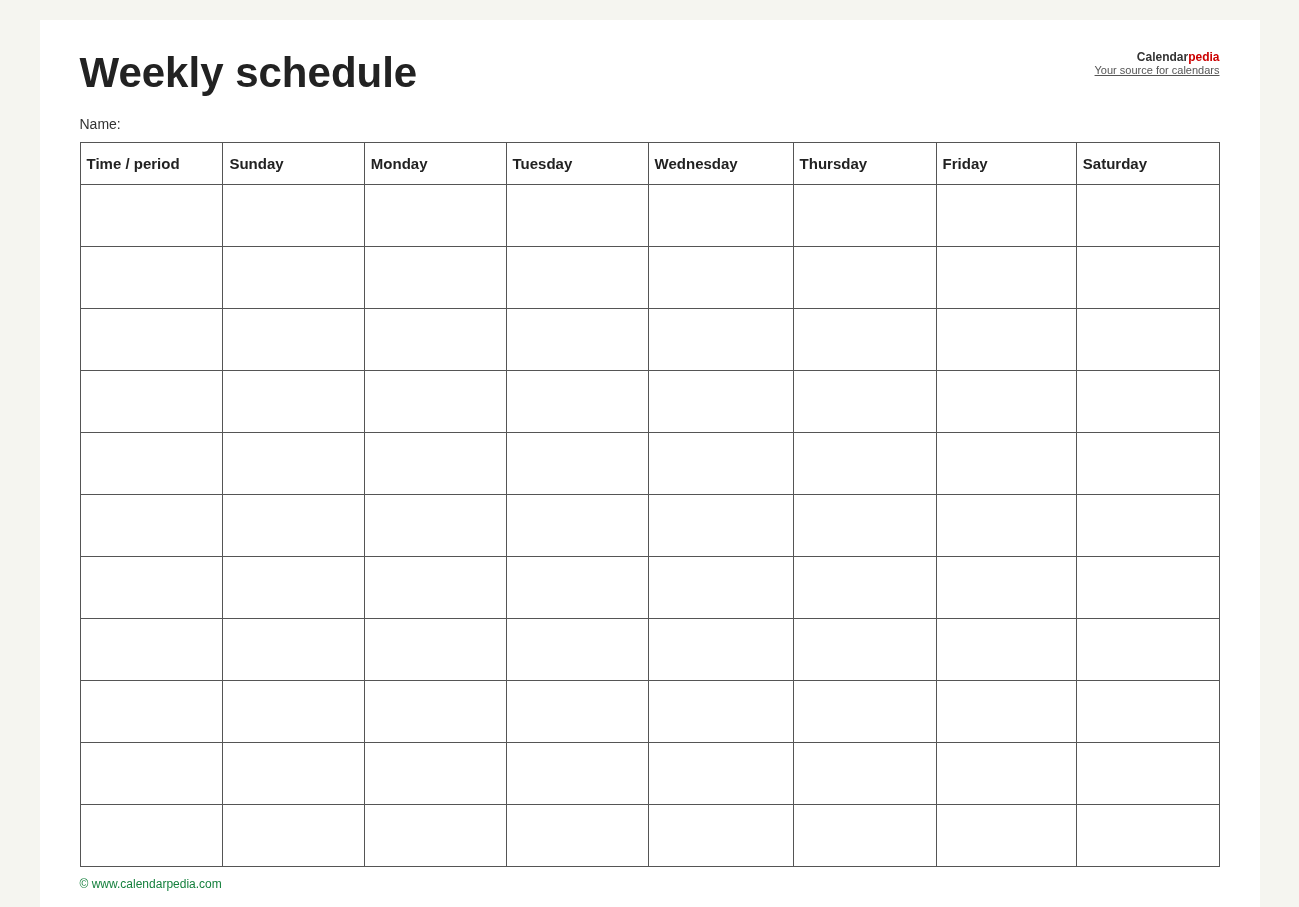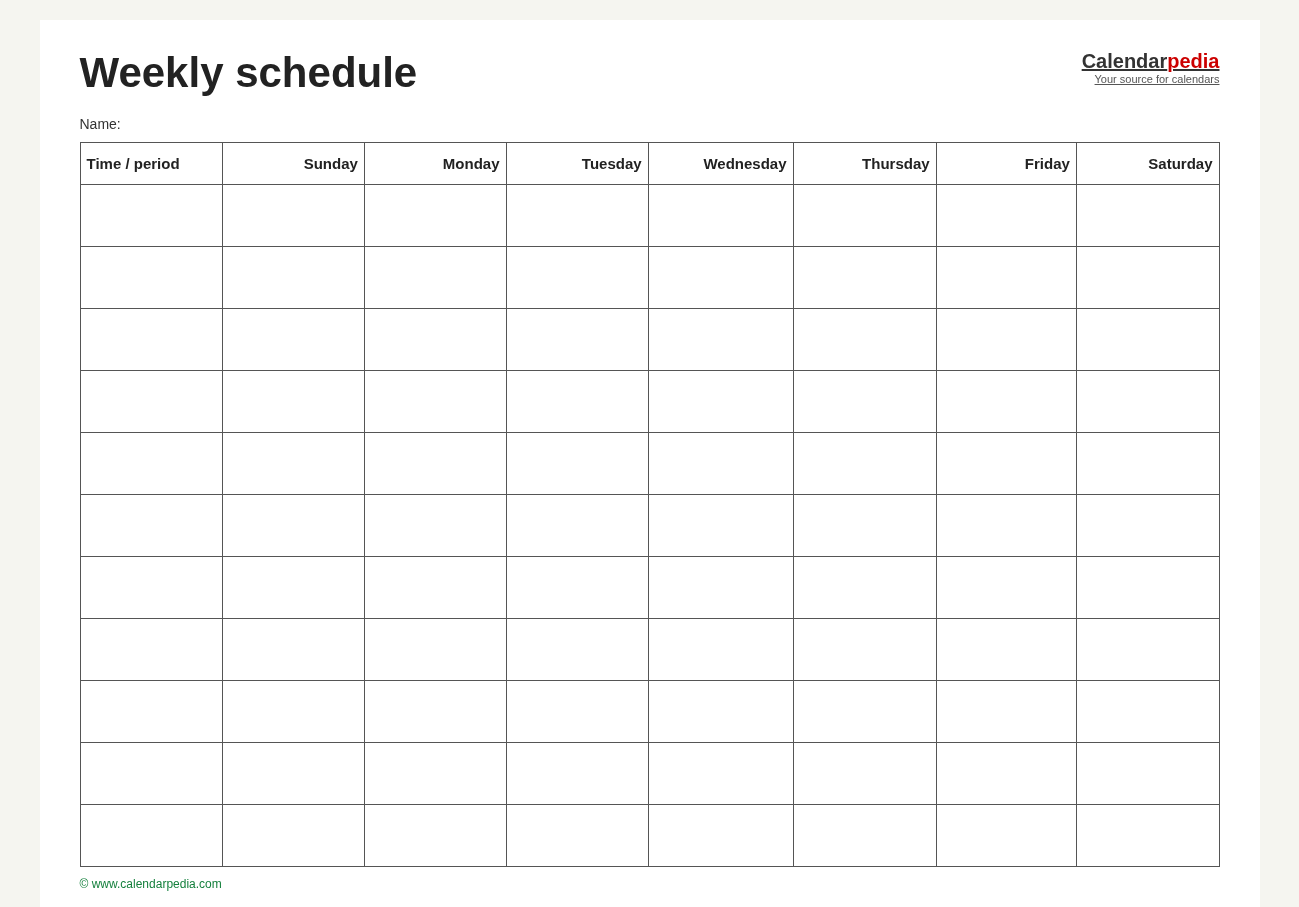--- a/index.html
+++ b/index.html
@@ -50,24 +50,23 @@
       font-size: 14px;
       color: #333333;
       margin-top: 20px;
     }
 
     .logo-area {
       text-align: right;
     }
 
     .logo-calendar {
-      font-size: 20px;
+      font-size: 12px;
       font-weight: normal;
       color: #333333;
-      text-decoration: underline;
     }
 
     .logo-calendar span.pedia {
       color: #cc0000;
       font-weight: bold;
     }
 
     .logo-calendar span.calendar-text {
       font-weight: bold;
       color: #333333;
@@ -92,21 +91,21 @@
       text-align: left;
       vertical-align: top;
     }
 
     .schedule-table thead th {
       font-size: 15px;
       font-weight: bold;
       color: #222222;
       height: 42px;
       vertical-align: middle;
-      text-align: right;
+      text-align: left;
       background-color: #ffffff;
     }
 
     .schedule-table thead th.time-header {
       text-align: left;
       padding-left: 6px;
     }
 
     .schedule-table tbody td {
       height: 62px;

